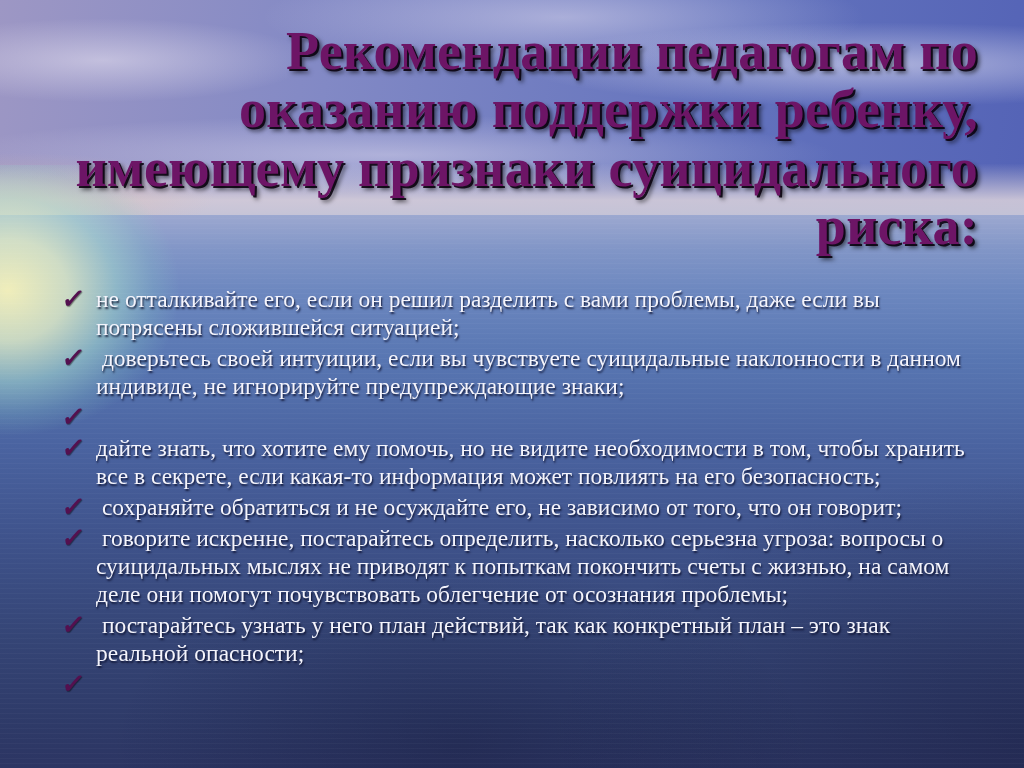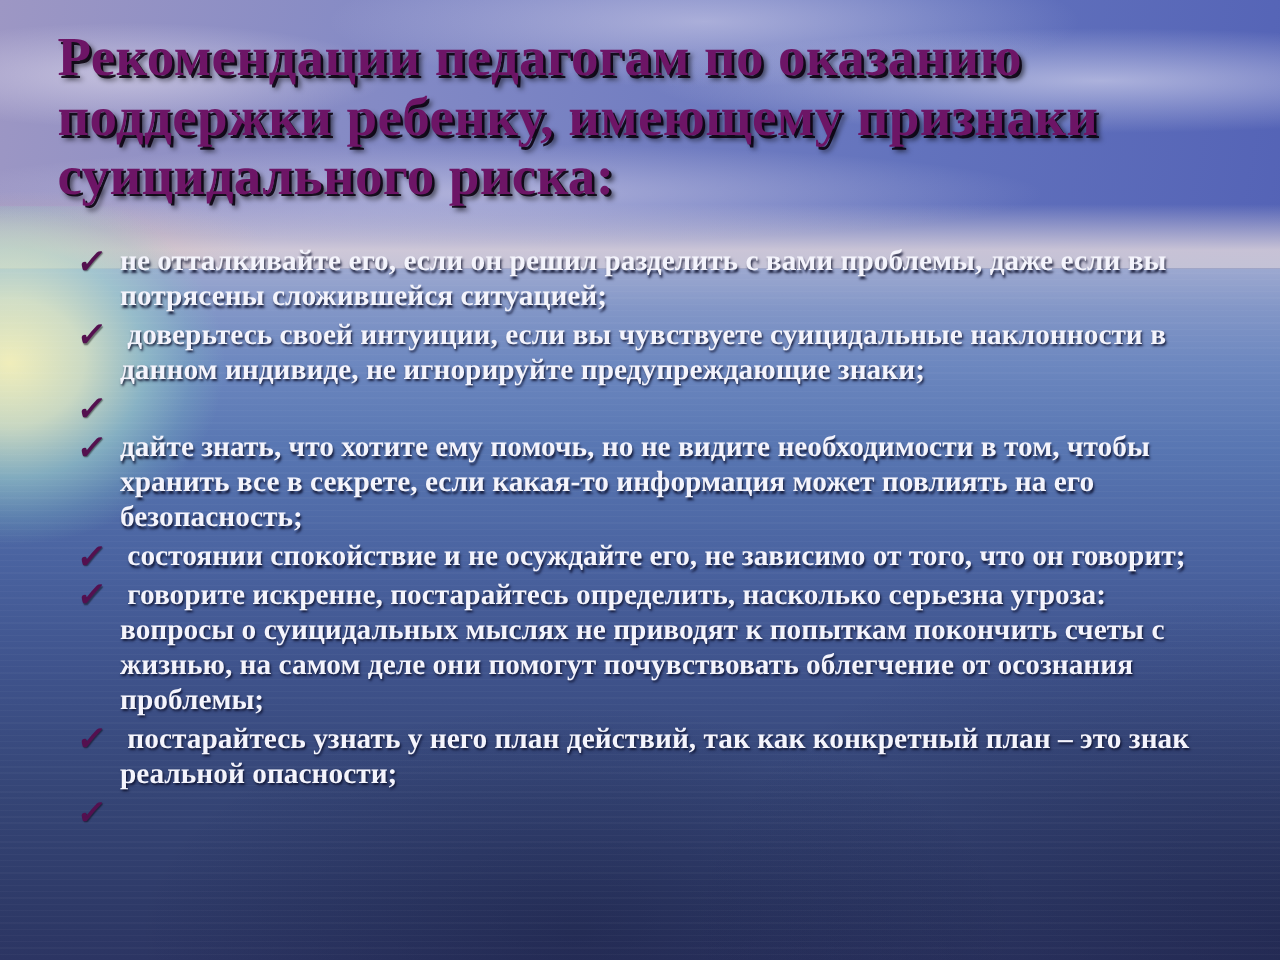--- a/index.html
+++ b/index.html
@@ -46,22 +46,22 @@
         rgba(255,255,255,0.055) 0px, rgba(255,255,255,0.055) 1px,
         transparent 1px, transparent 5px);
     opacity:.5;
   }
 
   
   .content { position:absolute; inset:0; }
 
   .title {
     margin:22px 46px 0;
-    text-align:left;
-    font-size:44px;
+    text-align:right;
+    font-size:54px;
     line-height:1.08;
     font-weight:bold;
     color:var(--title-text,#6d1566);
     text-shadow:2px 2px 0 rgba(10,2,14,0.9), 4px 4px 4px rgba(0,0,0,0.55);
     letter-spacing:.3px;
   }
 
   .bullet-list {
     list-style:none;
     margin:30px 52px 0 62px;
@@ -80,21 +80,20 @@
     color:var(--checkmark,#54104f);
     transform:skewX(-8deg);
     text-shadow:1px 1px 1px rgba(0,0,0,0.45);
   }
   .item-text, .footer-line {
     font-size:23.5px;
     line-height:28px;
     color:var(--body-text,#f4f4fc);
     text-shadow:1px 2px 2px rgba(8,12,40,0.85);
     white-space:pre-wrap;
-    font-weight:bold;
   }
   .footer-line { margin:2px 52px 0 62px; }
 </style>
 </head>
 <body>
 
 <div class="slide">
   <div class="sky"></div>
   <div class="water"></div>
   <div class="glow"></div>
@@ -114,21 +113,21 @@
         </li>
         <li>
           <span class="check">✓</span>
         </li>
         <li>
           <span class="check">✓</span>
           <span class="item-text">дайте знать, что хотите ему помочь, но не видите необходимости в том, чтобы хранить все в секрете, если какая-то информация может повлиять на его безопасность;</span>
         </li>
         <li>
           <span class="check">✓</span>
-          <span class="item-text"> состоянии спокойствие и не осуждайте его, не зависимо от того, что он говорит;</span>
+          <span class="item-text"> сохраняйте обратиться и не осуждайте его, не зависимо от того, что он говорит;</span>
         </li>
         <li>
           <span class="check">✓</span>
           <span class="item-text"> говорите искренне, постарайтесь определить, насколько серьезна угроза: вопросы о суицидальных мыслях не приводят к попыткам покончить счеты с жизнью, на самом деле они помогут почувствовать облегчение от осознания проблемы;</span>
         </li>
         <li>
           <span class="check">✓</span>
           <span class="item-text"> постарайтесь узнать у него план действий, так как конкретный план – это знак реальной опасности;</span>
         </li>
         <li>

